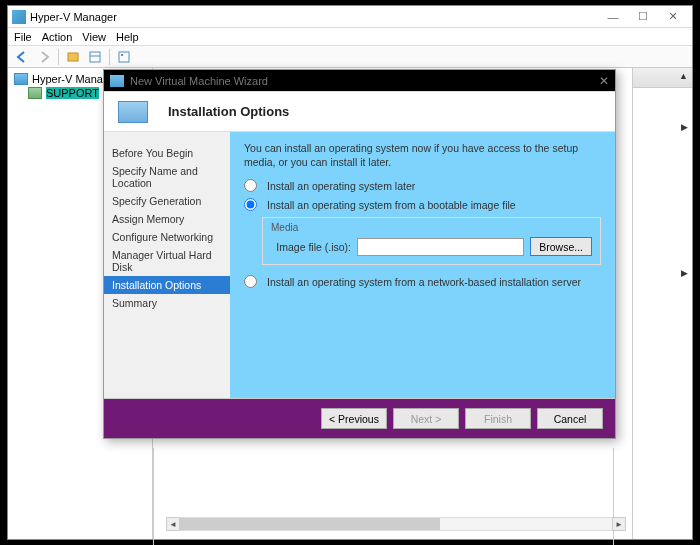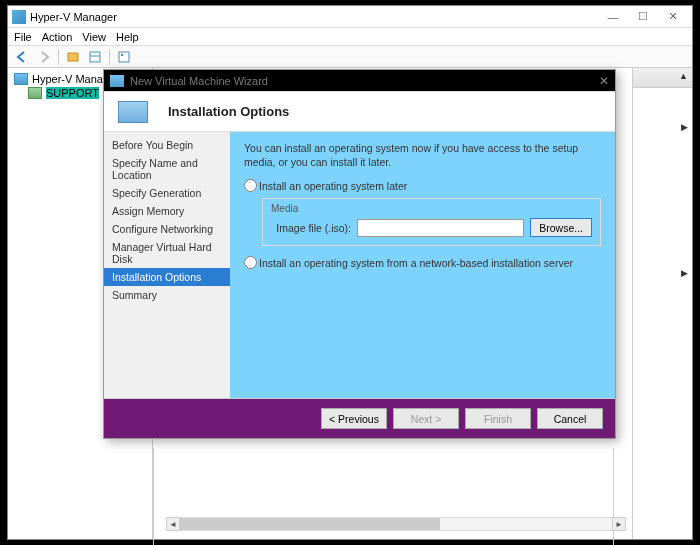--- a/index.html
+++ b/index.html
@@ -29,26 +29,26 @@
 
 .dialog { position: absolute; left: 103px; top: 69px; width: 513px; height: 370px; background: #f0f0f0; border: 1px solid #999; box-shadow: 3px 3px 10px rgba(0,0,0,0.3); display: flex; flex-direction: column; }
 .dlg-title { height: 22px; display: flex; align-items: center; padding: 0 6px; font-size: 11px; color: #777; background: #000000; border-bottom: 1px solid #ddd; }
 .dlg-title .dicon { width: 14px; height: 12px; background: linear-gradient(#78c0f0,#4a9fd0); margin-right: 6px; }
 .dlg-title .spacer { flex: 1; }
 .dlg-title .close { color: #888; font-size: 12px; cursor: pointer; }
 .dlg-header { height: 40px; background: #fff; display: flex; align-items: center; padding: 0 14px; border-bottom: 1px solid #ddd; }
 .dlg-header .hicon { width: 30px; height: 22px; background: linear-gradient(#a0d0f0,#70b0e0); border: 1px solid #5090c0; margin-right: 20px; }
 .dlg-header .htitle { font-size: 13px; font-weight: bold; color: #222; }
 .dlg-body { flex: 1; display: flex; }
-.steps { width: 126px; background: #f0f0f0; padding: 4px 0; font-size: 10.5px; }
+.steps { width: 126px; background: #f0f0f0; padding: 12px 0; font-size: 10.5px; }
 .step { padding: 3px 8px; color: #333; cursor: pointer; }
 .step.active { background: #2b7cd3; color: #fff; }
 .panel { flex: 1; padding: 10px 14px; font-size: 10.5px; color: #333; background: #7dd3fc; }
 .panel p { line-height: 1.3; margin-bottom: 10px; }
-.radio-row { display: flex; align-items: center; gap: 2px; margin: 6px 0; }
+.radio-row { display: flex; align-items: center; gap: 10px; margin: 6px 0; }
 .radio-row input { margin: 0; }
 .media-group { margin: 4px 0 10px 18px; border: 1px solid #ddd; padding: 4px 8px 8px 8px; }
 .media-group .legend { font-size: 10px; color: #555; margin-bottom: 4px; }
 .media-row { display: flex; align-items: center; gap: 6px; }
 .media-row label { width: 80px; text-align: right; }
 .media-row input[type=text] { flex: 1; height: 18px; border: 1px solid #999; font-size: 10.5px; padding: 0 3px; background: #fff; }
 .browse-btn { height: 19px; padding: 0 8px; font-size: 10.5px; background: #e8e8e8; border: 1px solid #2b7cd3; cursor: pointer; }
 .dlg-footer { height: 40px; border-top: 1px solid #ccc; display: flex; align-items: center; justify-content: flex-end; padding: 0 12px; gap: 6px; background: #701a75; }
 .dlg-footer button { width: 66px; height: 21px; font-size: 10.5px; background: #e8e8e8; border: 1px solid #aaa; cursor: pointer; }
 .dlg-footer button:disabled { color: #999; }
@@ -160,20 +160,24 @@
       <div class="step">Manager Virtual Hard Disk</div>
       <div class="step active">Installation Options</div>
       <div class="step">Summary</div>
     </div>
     <div class="panel">
       <p>You can install an operating system now if you have access to the setup media, or you can install it later.</p>
       <div class="radio-row">
         <input type="radio" name="inst" style="">
         <span>Install an operating system later</span>
       </div>
+      <div class="radio-row">
+        <input type="radio" name="inst" checked="" style="">
+        <span>Install an operating system from a bootable image file</span>
+      </div>
       <div class="media-group">
         <div class="legend">Media</div>
         <div class="media-row">
           <label>Image file (.iso):</label>
           <input type="text" value="" style="">
           <button class="browse-btn">Browse...</button>
         </div>
       </div>
       <div class="radio-row">
         <input type="radio" name="inst" style="">

